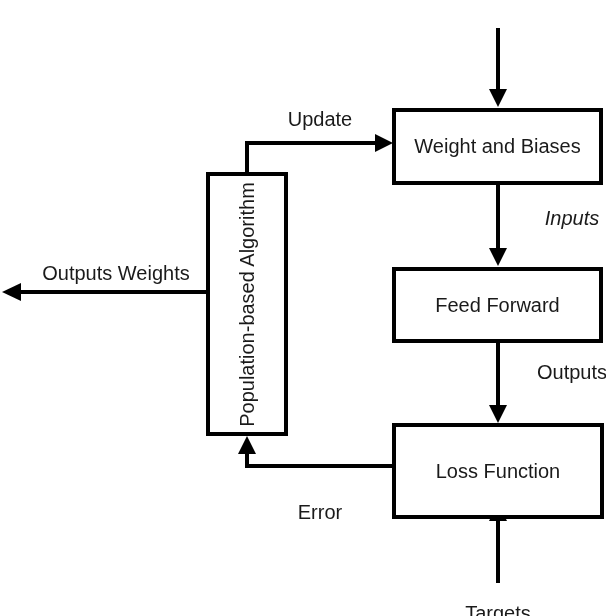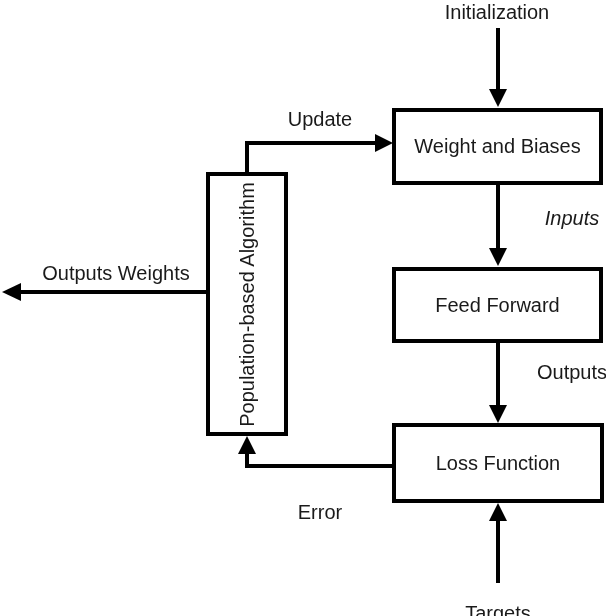--- a/index.html
+++ b/index.html
@@ -29,21 +29,21 @@
     border: 4px solid #000000;
     background: #ffffff;
     display: flex;
     align-items: center;
     justify-content: center;
     font-size: 20px;
     white-space: nowrap;
   }
   .node-wb { left: 392px; top: 108px; width: 211px; height: 77px; }
   .node-ff { left: 392px; top: 267px; width: 211px; height: 76px; }
-  .node-lf { left: 392px; top: 423px; width: 212px; height: 80px; }
+  .node-lf { left: 392px; top: 423px; width: 212px; height: 96px; }
   .node-pa { left: 206px; top: 172px; width: 82px; height: 264px; }
   .node-pa .vtext {
     transform: rotate(-90deg);
     white-space: nowrap;
   }
   .edge-label {
     position: absolute;
     font-size: 20px;
     white-space: nowrap;
     transform: translate(-50%, -50%);
@@ -117,21 +117,20 @@
   </div>
 
   <div class="node node-lf">
     <span>Loss Function</span>
   </div>
 
   <div class="node node-pa">
     <span class="vtext">Population-based Algorithm</span>
   </div>
 
-  <div class="edge-label lbl-initialization">Initialization</div>
   <div class="edge-label lbl-update">Update</div>
   <div class="edge-label lbl-inputs">Inputs</div>
   <div class="edge-label lbl-outputs">Outputs</div>
   <div class="edge-label lbl-targets">Targets</div>
   <div class="edge-label lbl-error">Error</div>
   <div class="edge-label lbl-updated-weights">Outputs Weights</div>
 
 </div>
 
 </body></html>

